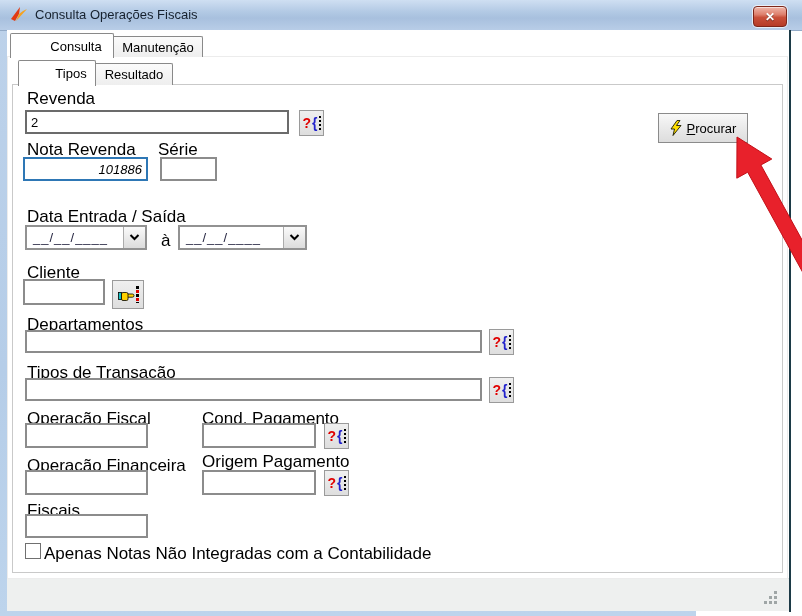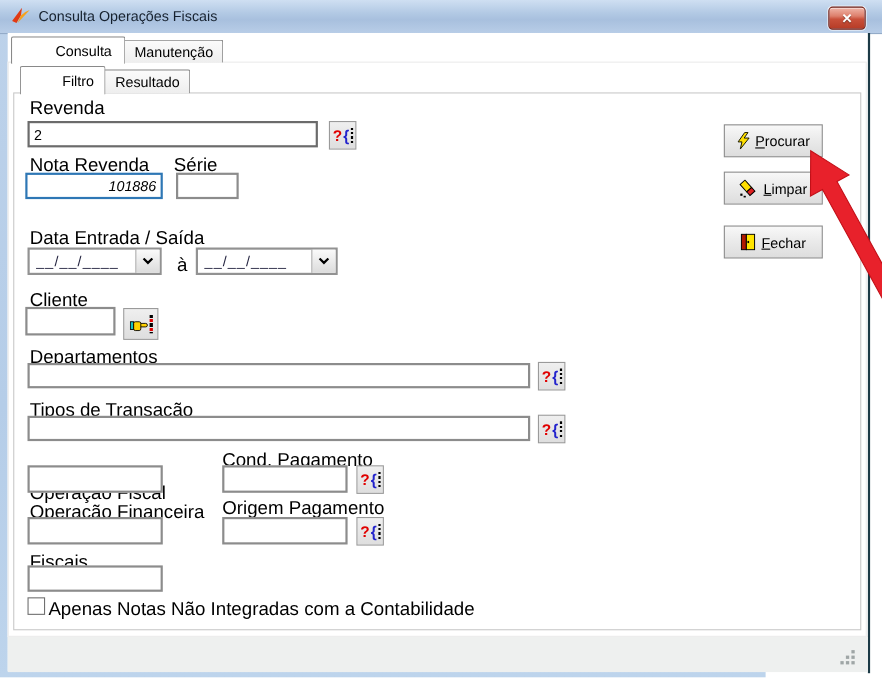--- a/index.html
+++ b/index.html
@@ -80,21 +80,21 @@
 
   <div id="outer-panel" class="abs"></div>
   <div id="tab-consulta" class="abs tab active">
     <span>Consulta</span>
   </div>
   <div id="tab-manutencao" class="abs tab inactive">
     <span>Manutenção</span>
   </div>
   <div id="inner-panel" class="abs"></div>
   <div id="tab-filtro" class="abs tab active">
-    <span>Filtro</span>
+    <span>Tipos</span>
   </div>
   <div id="tab-resultado" class="abs tab inactive">
     <span>Resultado</span>
   </div>
 
   <div class="abs lbl" style="left:27px;top:89px;">Revenda</div>
   <input id="revenda-input" class="abs txt" style="left: 25px; top: 110px; width: 264px; height: 24px;" value="2">
   <div class="abs lookup-btn" style="left:299px;top:110px;width:23px;height:24px;">
     <span class="lookup-q">?</span>
       <span class="lookup-brace">{</span>
@@ -145,21 +145,21 @@
   </div>
 
   <div class="abs lbl" style="left:27px;top:363px;">Tipos de Transação</div>
   <input class="abs txt" style="left: 25px; top: 378px; width: 457px; height: 23px;" value="">
   <div class="abs lookup-btn" style="left:489px;top:377px;width:23px;height:24px;">
     <span class="lookup-q">?</span>
       <span class="lookup-brace">{</span>
       <span class="dots-black"></span>
   </div>
 
-  <div class="abs lbl" style="left:27px;top:409px;margin-top:30px;">Operação Fiscal</div>
+  <div class="abs lbl" style="left:27px;top:409px;">Operação Fiscal</div>
   <div class="abs lbl" style="left:202px;top:409px;">Cond. Pagamento</div>
   <input class="abs txt" style="left: 25px; top: 423px; width: 123px; height: 25px;" value="">
   <input class="abs txt" style="left: 202px; top: 423px; width: 114px; height: 25px;" value="">
   <div class="abs lookup-btn" style="left:324px;top:423px;width:23px;height:24px;">
     <span class="lookup-q">?</span>
       <span class="lookup-brace">{</span>
       <span class="dots-black"></span>
   </div>
 
   <div class="abs lbl" style="left:27px;top:456px;">Operação Financeira</div>
@@ -177,37 +177,18 @@
 
   <div id="checkbox" class="abs"></div>
   <div class="abs action-btn" style="left:658px;top:113px;width:88px;height:28px;">
     <svg width="12" height="16" viewBox="0 0 12 16">
       <polygon points="7,0.5 1,9 4.5,9 3,15.5 11,5.5 6.5,5.5 10,0.5" fill="#ffdf00" stroke="#1a1a00" stroke-width="0.9"></polygon>
     </svg>
     <span><span class="accel">P</span><span>rocurar</span></span>
   </div>
 
   <div class="abs lbl" style="left:44px;top:544px;">Apenas Notas Não Integradas com a Contabilidade</div>
-  <div class="abs action-btn" style="left:658px;top:156px;width:88px;height:28px;">
-    <svg width="17" height="17" viewBox="0 0 17 17">
-      <g transform="rotate(-42 8 9)">
-        <rect x="5.5" y="1" width="6" height="9" fill="#ffdf00" stroke="#000" stroke-width="0.9"></rect>
-        <rect x="5.5" y="10" width="6" height="4.5" fill="#e02020" stroke="#000" stroke-width="0.9"></rect>
-      </g>
-      <rect x="1" y="13" width="2" height="2" fill="#000"></rect>
-      <rect x="4" y="15" width="2" height="1.5" fill="#000"></rect>
-    </svg>
-    <span><span class="accel">L</span><span>impar</span></span>
-  </div>
-  <div class="abs action-btn" style="left:658px;top:205px;width:88px;height:28px;">
-    <svg width="14" height="16" viewBox="0 0 14 16">
-      <rect x="1" y="1" width="4.5" height="14" fill="#b01800" stroke="#000" stroke-width="0.9"></rect>
-      <rect x="5.5" y="1" width="7.5" height="14" fill="#ffe400" stroke="#000" stroke-width="0.9"></rect>
-      <rect x="6.5" y="7" width="1.5" height="2" fill="#000"></rect>
-    </svg>
-    <span><span class="accel">F</span><span>echar</span></span>
-  </div>
 
   <svg id="arrow-overlay" class="abs" viewBox="0 0 802 616">
     <polygon points="737,137 736.8,178.2 747.7,172.2 803.4,273.6 816.6,266.4 760.9,165 771.8,159" fill="#e8212b" stroke="#c21018" stroke-width="1"></polygon>
   </svg>
 
 </div>
 
 </body></html>

